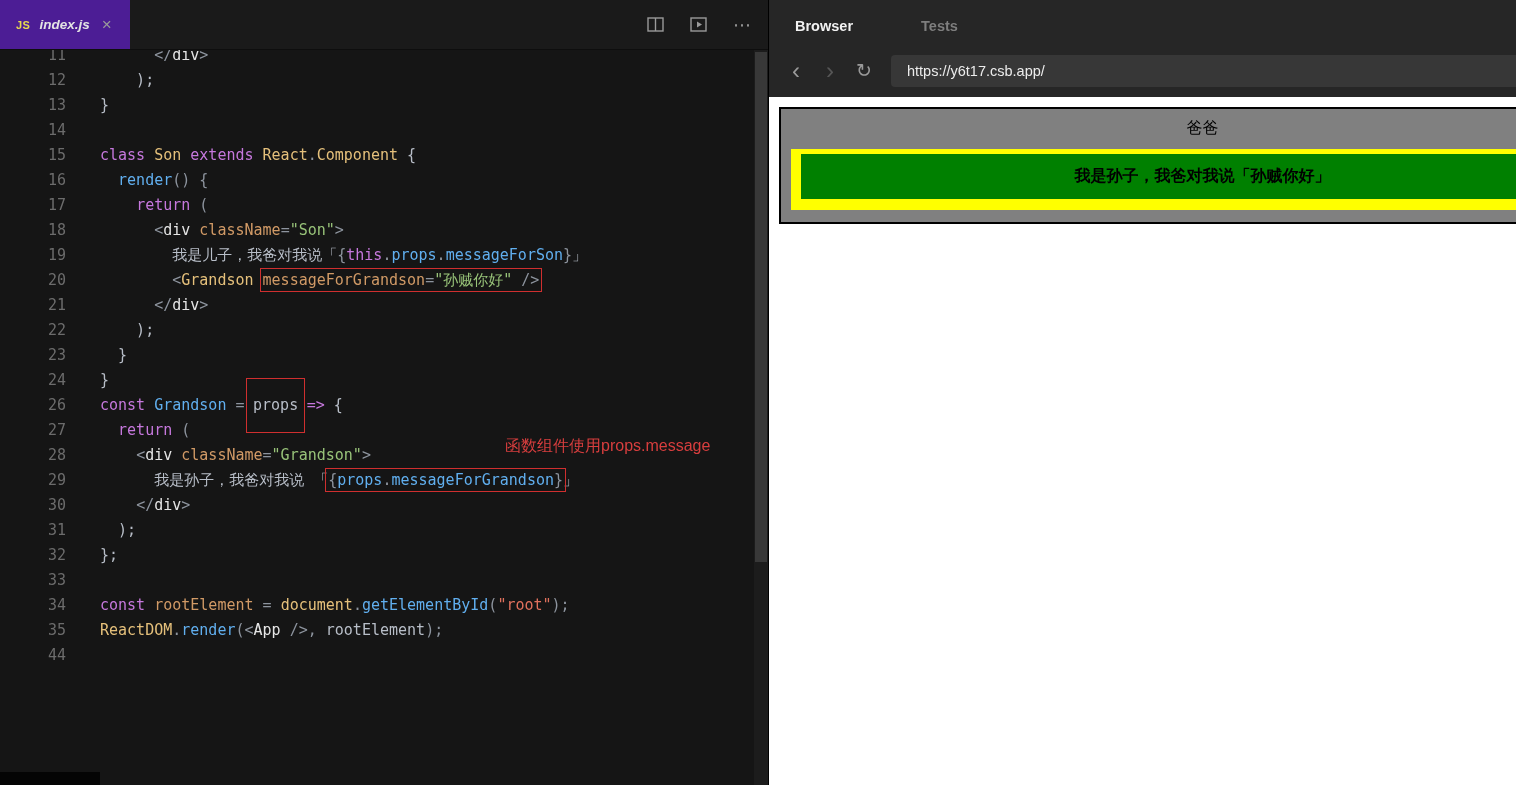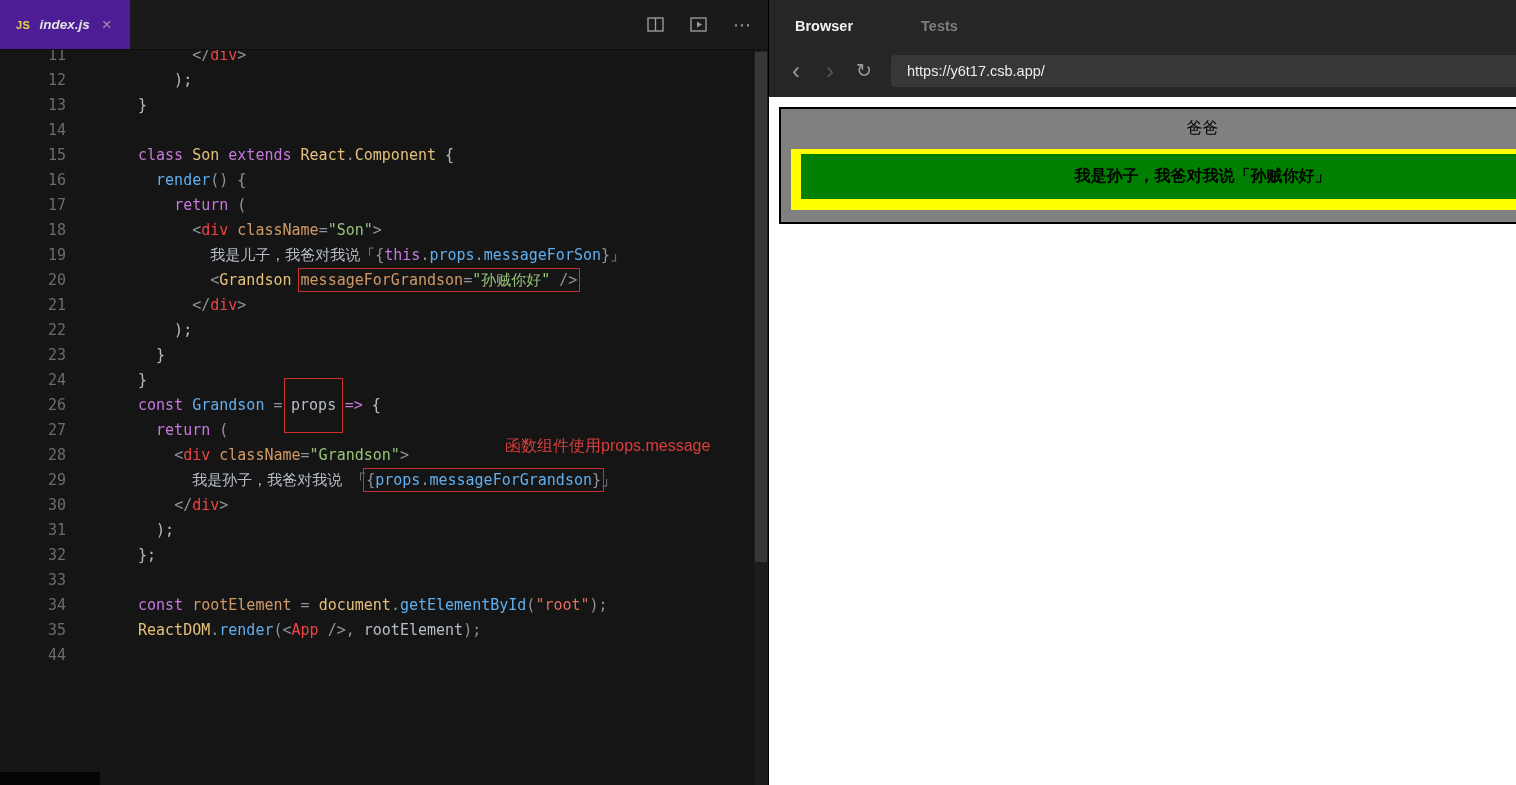--- a/index.html
+++ b/index.html
@@ -30,28 +30,28 @@
   .editor-actions { display:flex; align-items:center; gap:26px; margin-right:16px; color:#9a9a9a; }
   .editor-actions .icon-btn { cursor:pointer; display:flex; align-items:center; }
   .more-dots { font-size:18px; letter-spacing:1px; color:#9a9a9a; }
 
   .editor-body { position:absolute; top:50px; left:0; right:14px; bottom:12px; overflow:hidden; }
   .code-area {
     margin-top:-7px;
     font-family:"DejaVu Sans Mono", monospace;
     font-size:15px; line-height:25px;
   }
-  .code-line { display:flex; height:25px;gap:38px; }
+  .code-line { display:flex; height:25px; }
   .line-number { flex:none; width:66px; text-align:right; color:#6c6c6c; user-select:none; }
   .line-code { white-space:pre; padding-left:34px; color:#b8bec8; }
 
   .tok-kw  { color:#c678dd; }
   .tok-cls { color:#e5c07b; }
   .tok-fn  { color:#61afef; }
-  .tok-tag { color:#ef4444; }
+  .tok-tag { color:#e5e5e5; }
   .tok-attr{ color:#d19a66; }
   .tok-str { color:#98c379; }
   .tok-strr{ color:#e0705c; }
   .tok-txt { color:#b8bec8; }
   .tok-pun { color:#8d949e; }
 
   .red-box { outline:1.5px solid #cf2f2f; outline-offset:2px; }
   .red-box.tall {
     display:inline-block; outline:none;
     border:1.5px solid #cf2f2f;

